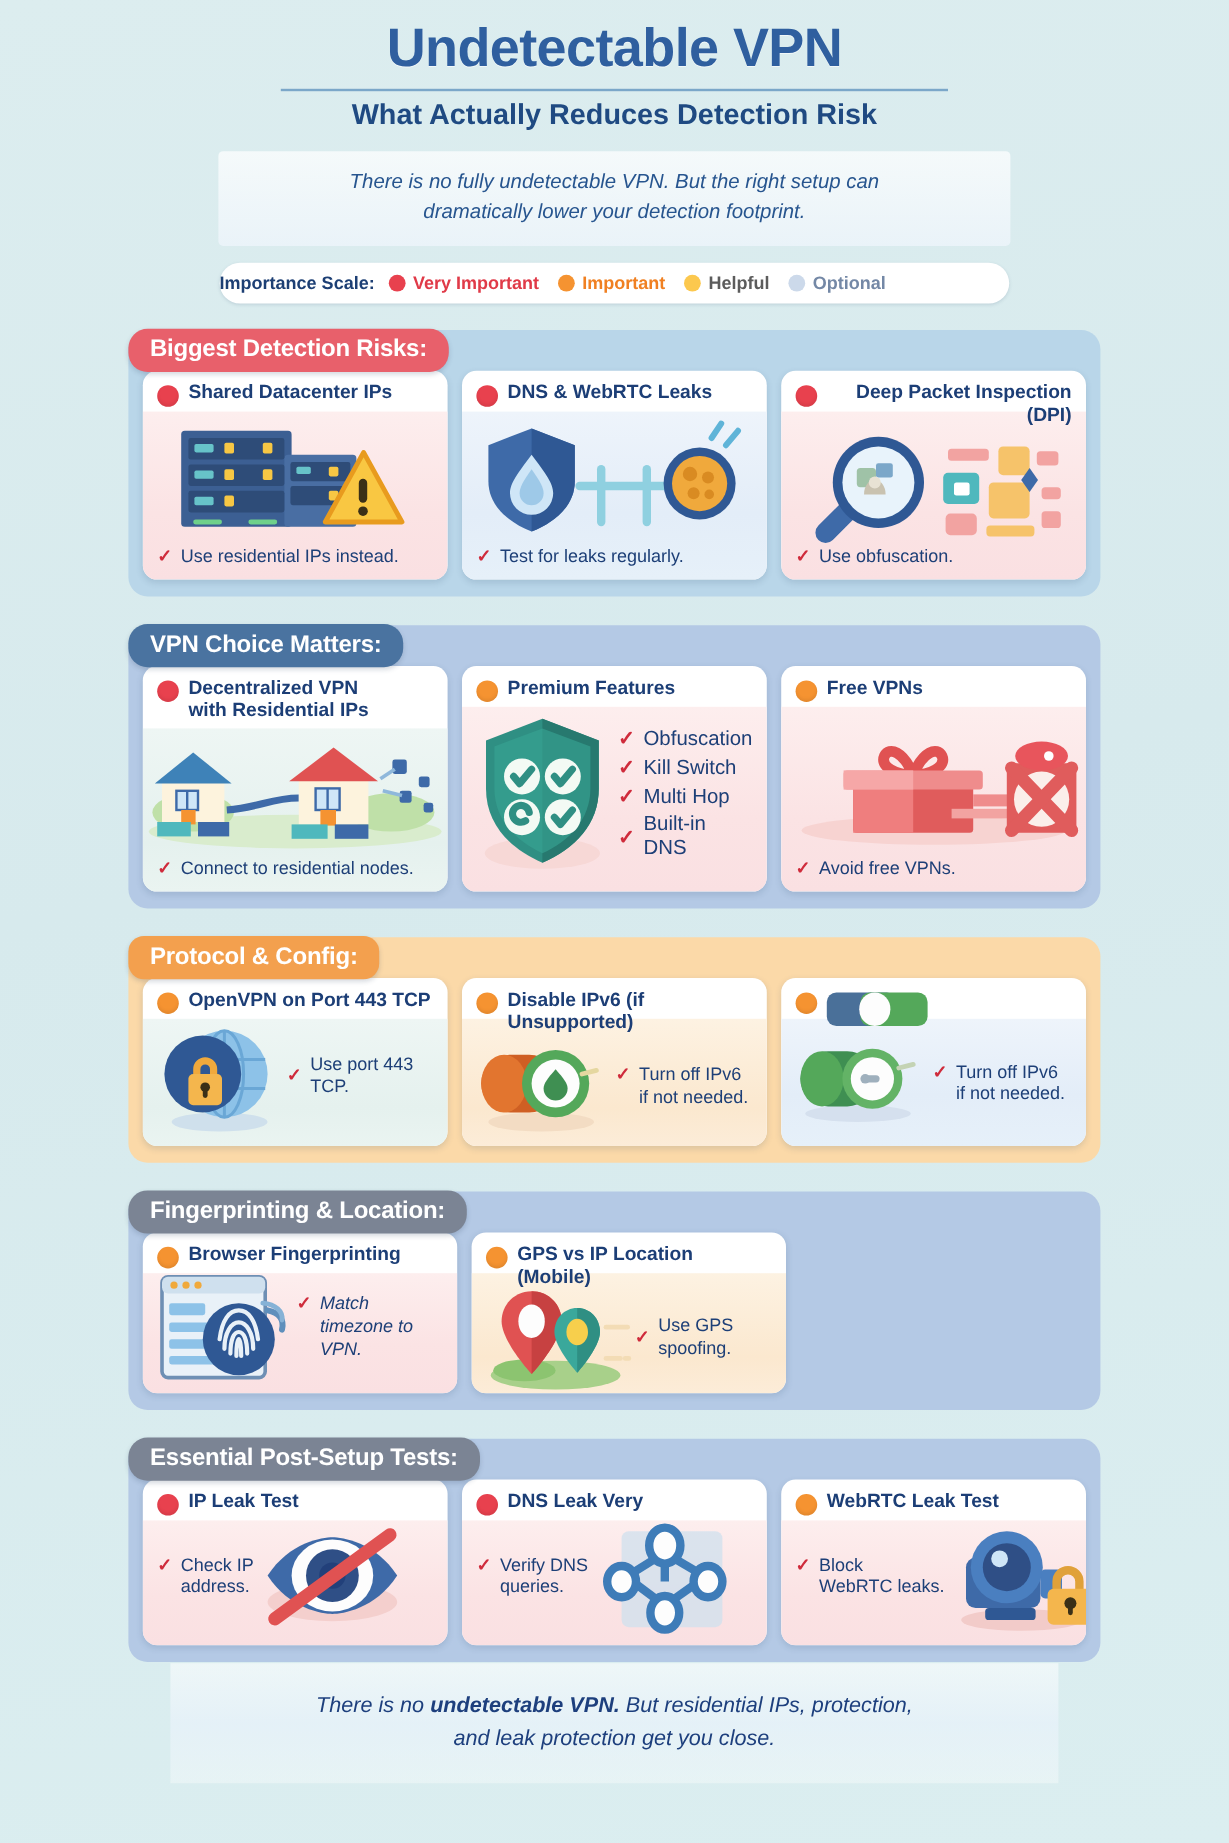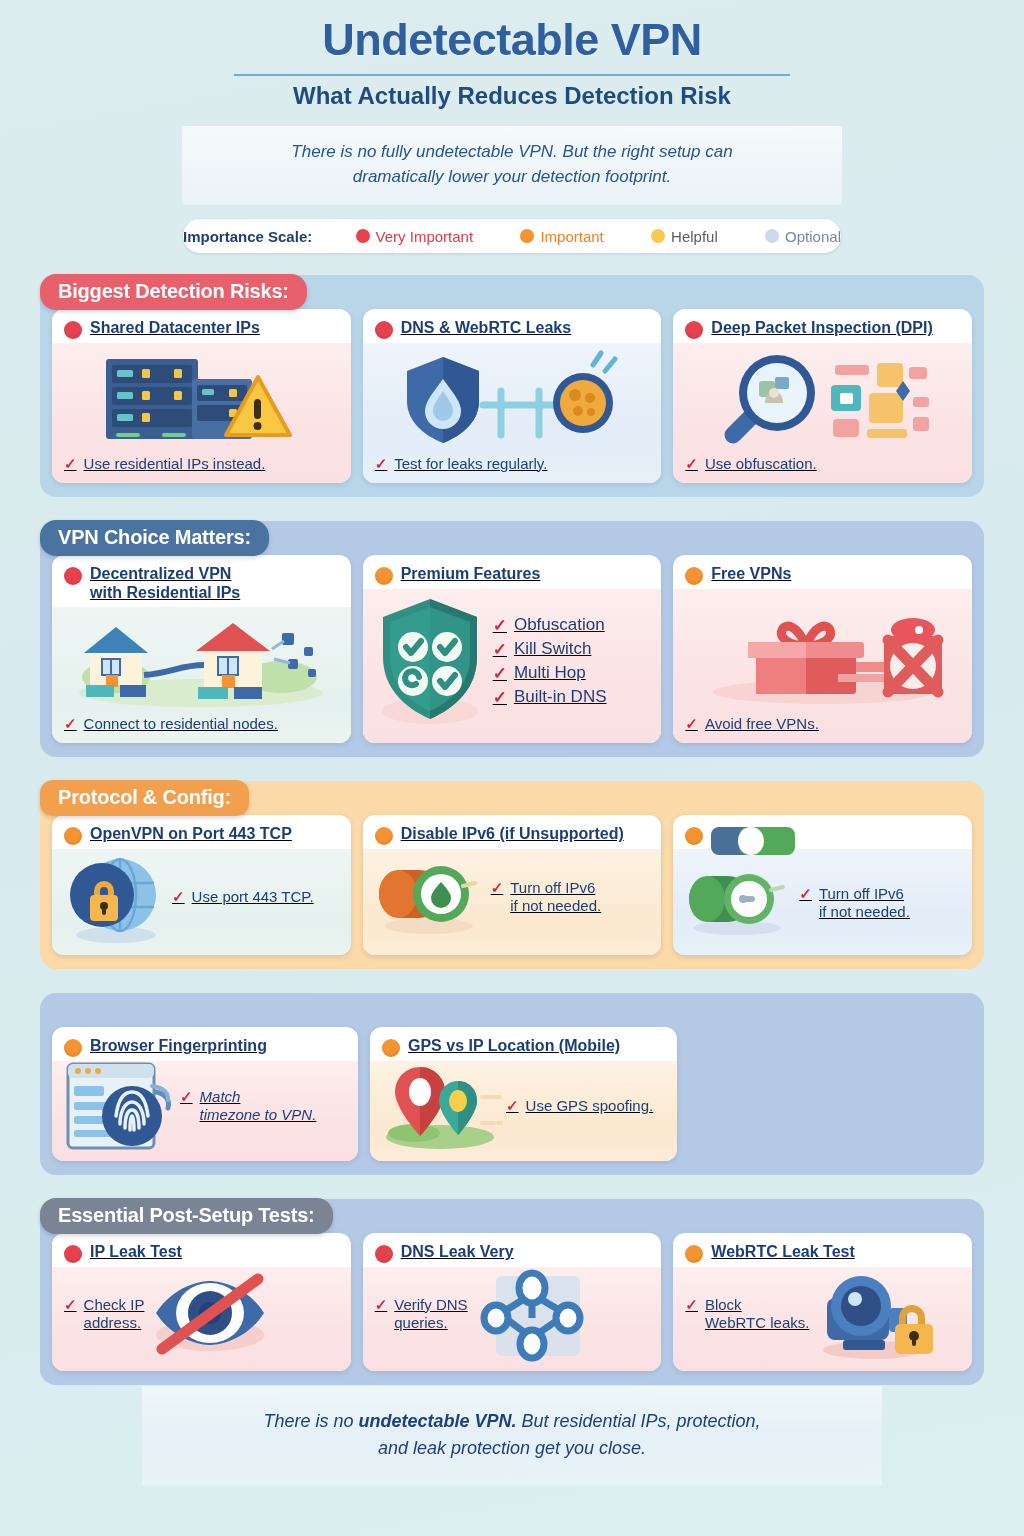--- a/index.html
+++ b/index.html
@@ -36,31 +36,31 @@
   }
   .tagline {
     font-size: 17px; font-style: italic; color: #27558f;
     line-height: 1.45; text-align: center;
   }
 
   
   .legend {
     margin: 14px auto 0; width: 658px; height: 34px;
     background: #fff; border-radius: 17px;
-    display: flex; align-items: center; justify-content: space-between;
+    display: flex; align-items: center; justify-content: flex-start;
     gap: 0px;
     box-shadow: 0 1px 3px rgba(60,90,120,.18);
   }
   .legend-label { font-size: 15px; font-weight: bold; color: #1d3f74; margin-right: 12px; }
-  .legend-item { display: flex; align-items: center; gap: 6px; margin-right: 16px; font-size: 15px; font-weight: normal; }
+  .legend-item { display: flex; align-items: center; gap: 6px; margin-right: 16px; font-size: 15px; font-weight: bold; }
   .legend-item:last-child { margin-right: 0; }
   .legend-dot { width: 14px; height: 14px; border-radius: 50%; flex: none; }
 
   
-  .section { position: relative; margin: 0 auto; width: 944px; text-decoration: underline; }
+  .section { position: relative; margin: 0 auto; width: 810px; }
   .section-panel {
     border-radius: 16px;
     padding: 34px 12px 14px 12px;
   }
   .section-pill {
     position: absolute; top: -1px; left: 0;
     padding: 6px 18px 7px;
     border-radius: 16px;
     color: #ffffff; font-size: 20px; font-weight: bold;
     letter-spacing: -0.2px;
@@ -528,20 +528,21 @@
 if not needed.</span>
             </div>
           </div>
         </div>
 
       </div>
     </div>
   </div>
 
   <div class="section" style="margin-top:24px;">
+    <div class="section-pill" style="background:#7b8494;">Fingerprinting &amp; Location:</div>
     <div class="section-panel" style="background:#b4c9e5;">
       <div class="cards">
 
         <div class="card" style="height:134px;max-width:306px;">
           <div class="card-wash pink"></div>
           <div class="card-head">
             <span class="dot" style="background:#f59331"></span>
             <span class="card-title">Browser Fingerprinting</span>
           </div>
           <div class="card-body" style="align-items:center;">

